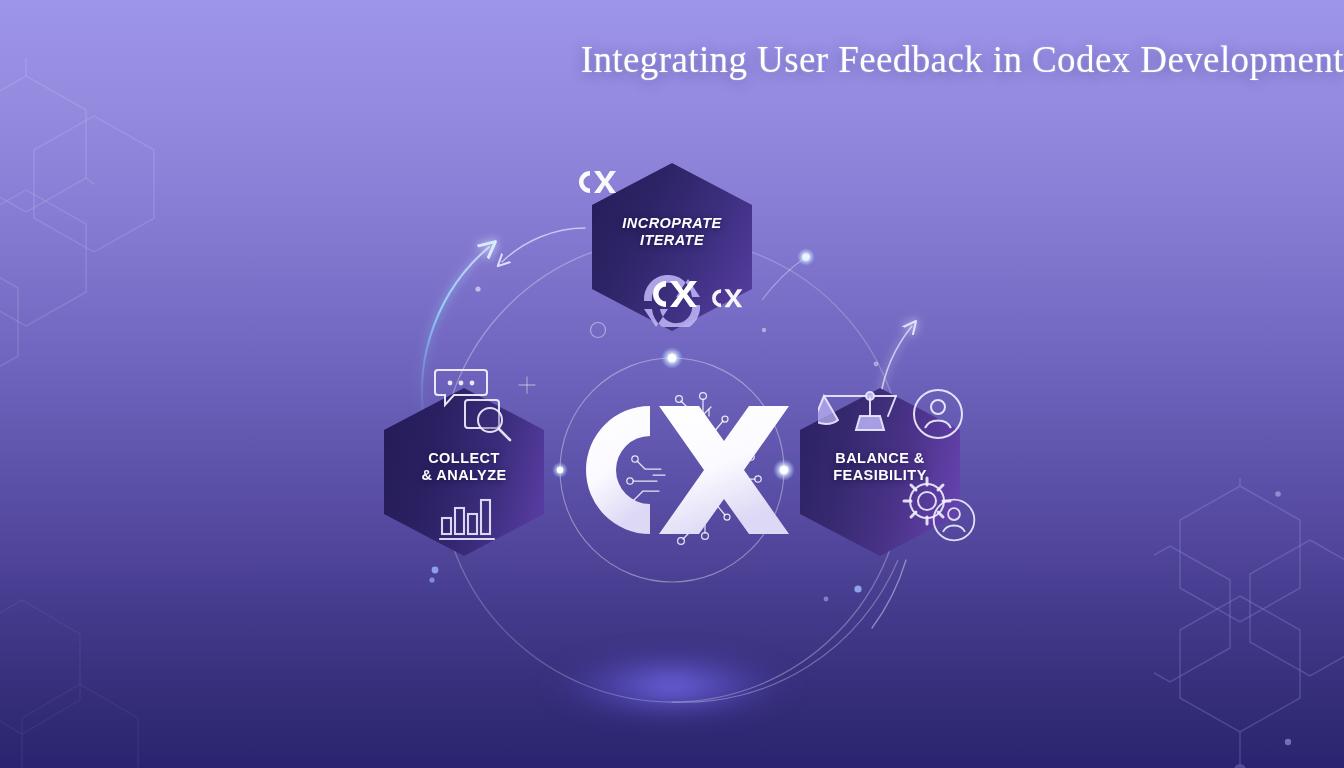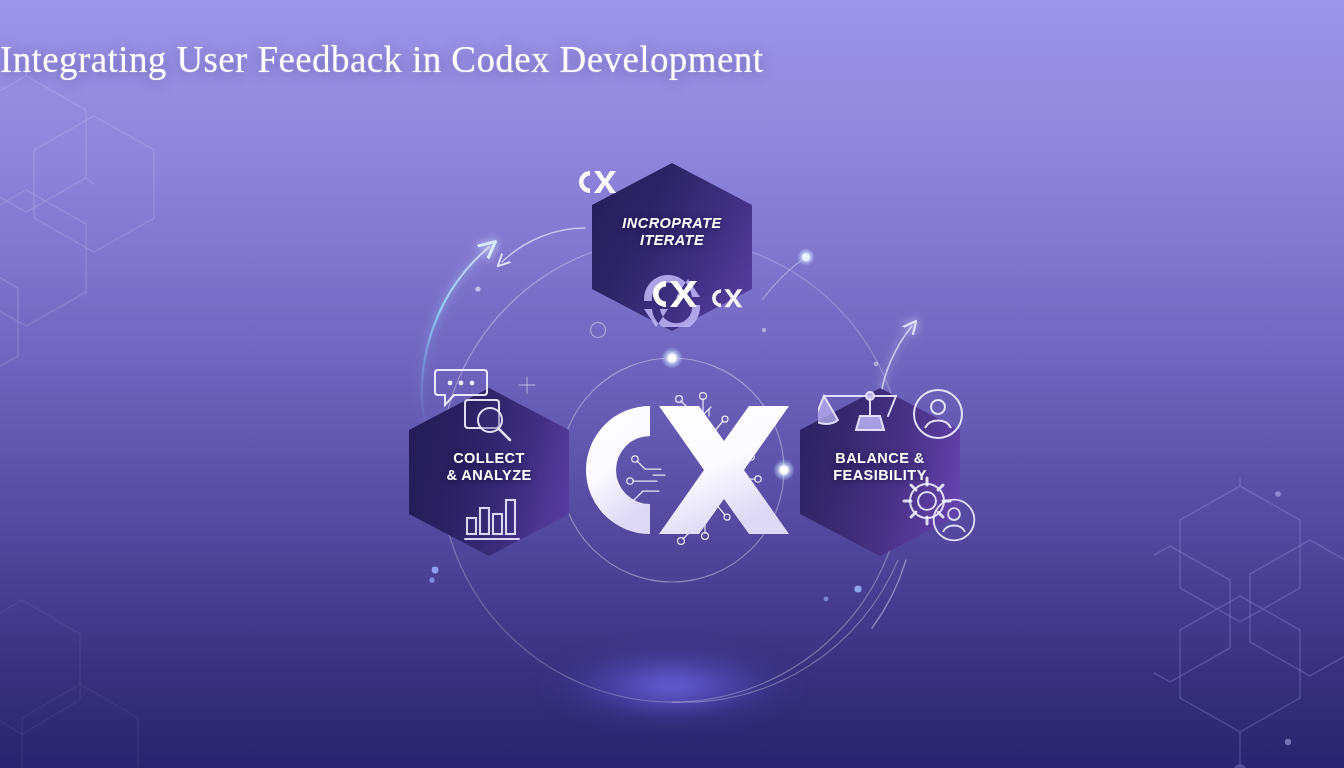--- a/index.html
+++ b/index.html
@@ -36,21 +36,21 @@
         rgba(70,62,180,0) 76%);
     filter: blur(11px);
   }
 
   
   .stage { position:absolute; left:0; top:0; width:1344px; height:768px; }
 
   
   .title {
     position:absolute; left:0; right:0; top:38px;
-    text-align:left;
+    text-align:right;
     font-family:"Liberation Serif", serif;
     font-size:37px; font-weight:400; letter-spacing:.4px;
     color:#ffffff;
     text-shadow:0 2px 14px rgba(40,30,110,.45), 0 0 2px rgba(255,255,255,.4);
   }
 
   
   .hexnode { position:absolute; }
   .hexnode .hexshape {
     position:absolute; inset:0;
@@ -67,21 +67,21 @@
 
   
   #node-top { left:592px; top:163px; width:160px; height:168px; }
   #node-top .hexshape {
     background: linear-gradient(118deg, #241c58 0%, #2d2466 32%, #3d2f7f 62%, #5b3fa5 100%);
     box-shadow: 0 12px 38px rgba(25,16,70,.55);
   }
   #node-top .hexlabel { top:52px; font-size:14.5px;font-style:italic; }
 
   
-  #node-left { left:409px; top:388px; width:160px; height:168px;padding-left:8px; }
+  #node-left { left:384px; top:388px; width:160px; height:168px;padding-left:8px; }
   #node-left .hexshape {
     clip-path: polygon(50% 0%, 100% 25%, 100% 75%, 50% 100%, 0% 75%, 0% 25%);
     background: linear-gradient(102deg, #241b57 0%, #2b2163 34%, #3c2d7d 66%, #5d3fa8 100%);
     box-shadow: 0 12px 38px rgba(25,16,70,.5), -6px 0 30px rgba(150,180,255,.28);
   }
   #node-left .hexlabel { top:62px; font-size:14.5px; }
 
   
   #node-right { left:800px; top:388px; width:160px; height:168px;text-decoration:underline; }
   #node-right .hexshape {

